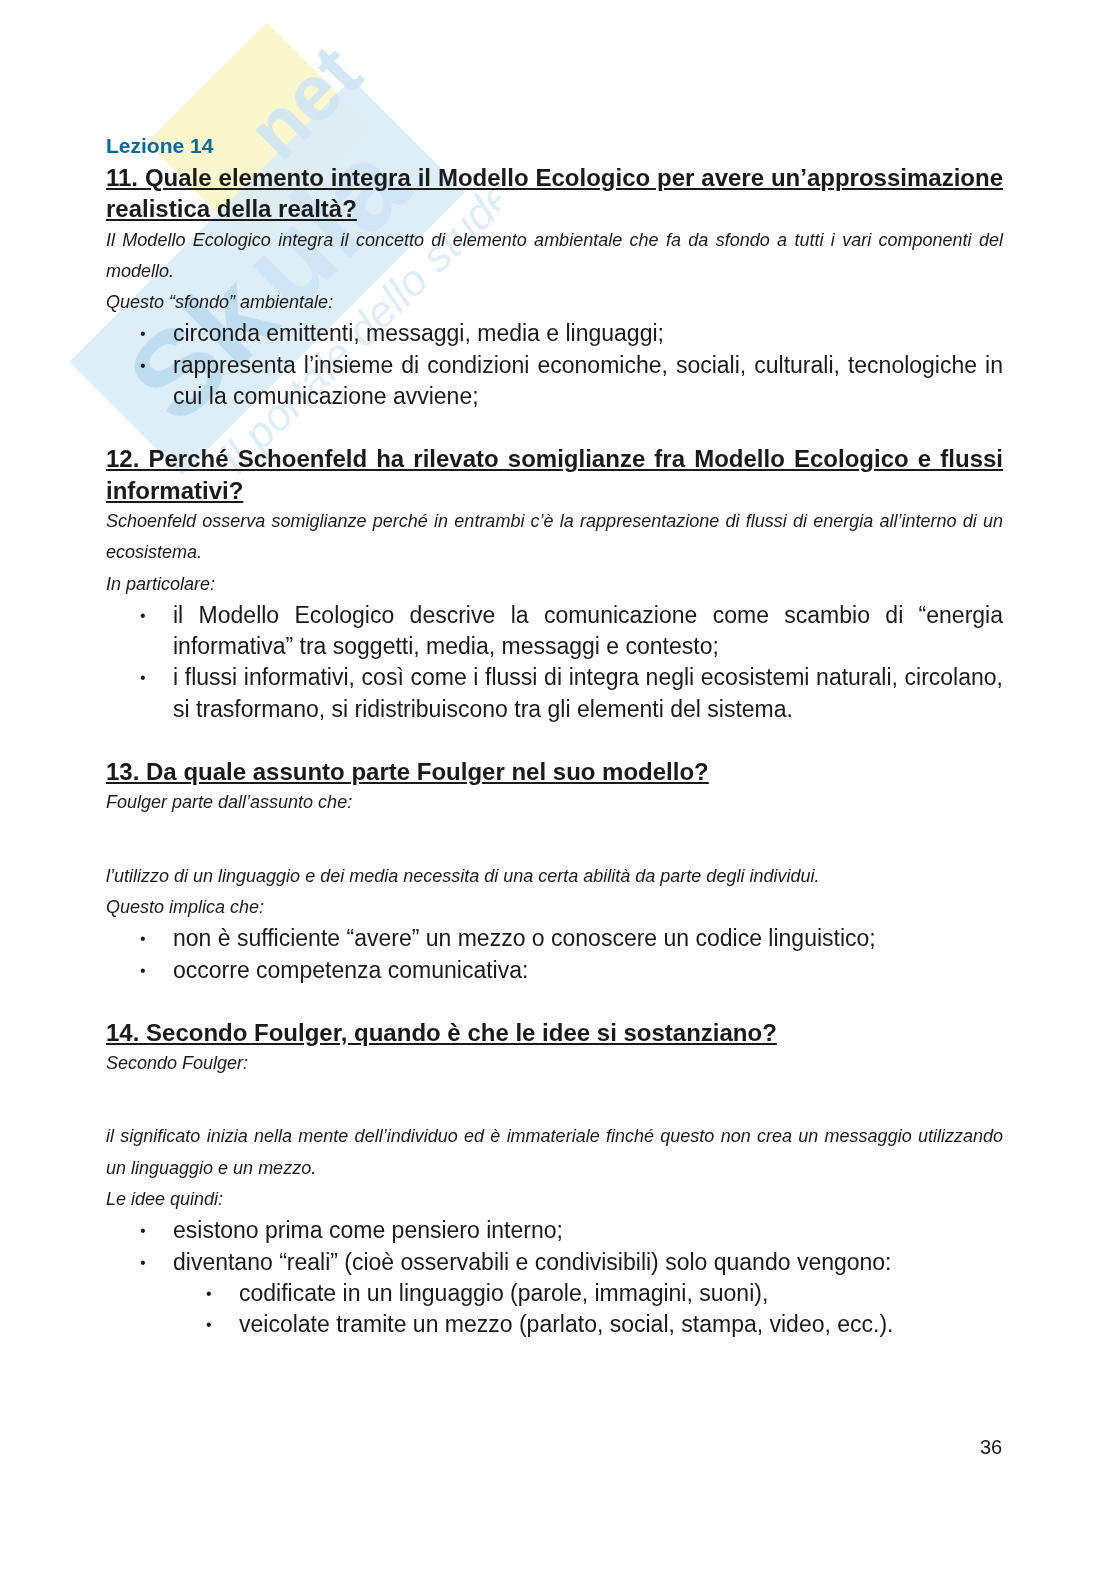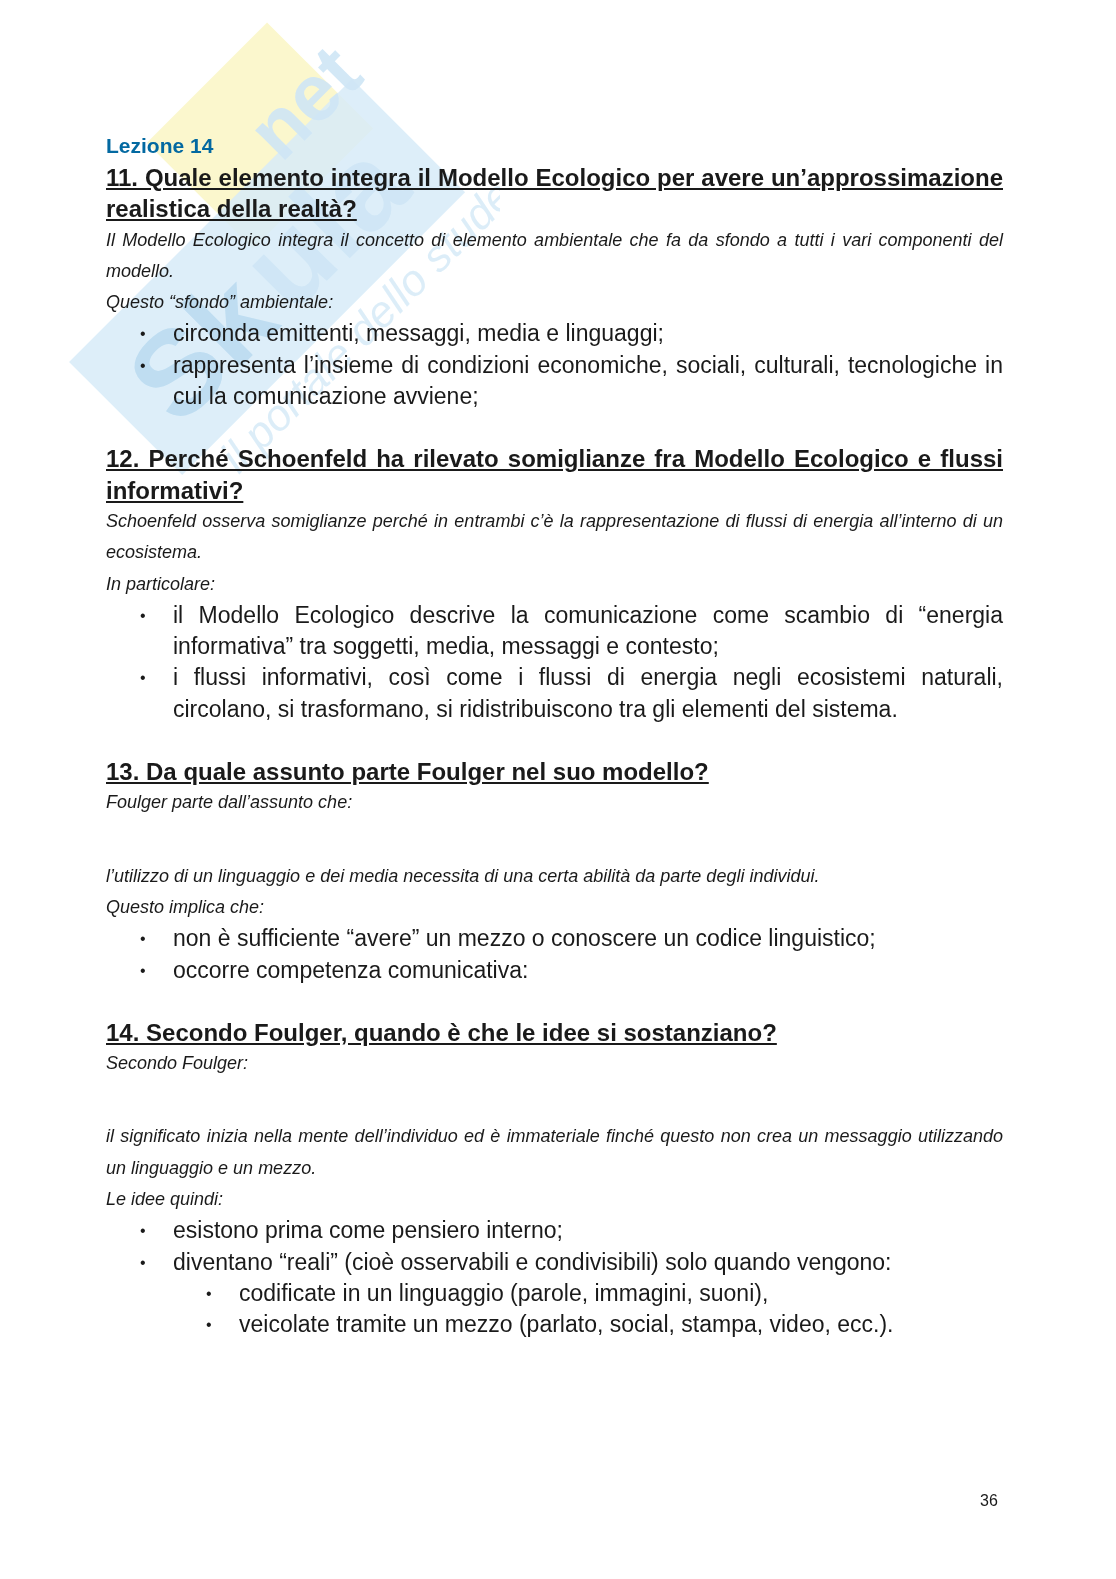--- a/index.html
+++ b/index.html
@@ -17,21 +17,21 @@
              text-align: justify; margin: 0; }
   .para { font-size: 18px; line-height: 31.3px; margin: 0; text-align: justify; font-style: italic; }
   .para.italic { font-style: italic; margin-top: 42px; }
   ul { margin: 0; padding: 0; list-style: none; }
   li { position: relative; font-size: 23px; line-height: 31.3px; text-align: justify; }
   .lvl1 > li { padding-left: 67px; }
   .lvl1 > li::before { content: "\2022"; position: absolute; left: 34px; top: 0; font-size: 16px; }
   .lvl2 > li { padding-left: 133px; }
   .lvl2 > li::before { content: "\2022"; position: absolute; left: 100px; top: 0; font-size: 16px; }
   .gap { height: 31px; }
-  .page-number { position: absolute; left: 980px; top: 1492px; font-size: 16px; }
+  .page-number { position: absolute; left: 980px; top: 1436px; font-size: 20px; }
 </style>
 </head>
 <body>
 
 <div class="page">
 
   <div class="wm">
     <svg viewBox="0 0 480 500">
       <g transform="rotate(-45 240 250)">
         <rect x="250" y="80" width="170" height="150" fill="#fbf6c8" opacity="0.9"></rect>
@@ -57,21 +57,21 @@
       </ul>
     </section>
     <div class="gap"></div>
 
     <section>
       <p class="q-title">12. Perché Schoenfeld ha rilevato somiglianze fra Modello Ecologico e flussi informativi?</p>
       <p class="para">Schoenfeld osserva somiglianze perché in entrambi c’è la rappresentazione di flussi di energia all’interno di un ecosistema.</p>
       <p class="para">In particolare:</p>
       <ul class="lvl1">
         <li>il Modello Ecologico descrive la comunicazione come scambio di “energia informativa” tra soggetti, media, messaggi e contesto;</li>
-        <li>i flussi informativi, così come i flussi di energia negli ecosistemi naturali, circolano, si trasformano, si ridistribuiscono tra gli elementi del sistema.</li>
+        <li>i flussi informativi, così come i flussi di integra negli ecosistemi naturali, circolano, si trasformano, si ridistribuiscono tra gli elementi del sistema.</li>
       </ul>
     </section>
     <div class="gap"></div>
 
     <section>
       <p class="q-title">13. Da quale assunto parte Foulger nel suo modello?</p>
       <p class="para">Foulger parte dall’assunto che:</p>
       <p class="para italic">l’utilizzo di un linguaggio e dei media necessita di una certa abilità da parte degli individui.</p>
       <p class="para">Questo implica che:</p>
       <ul class="lvl1">

